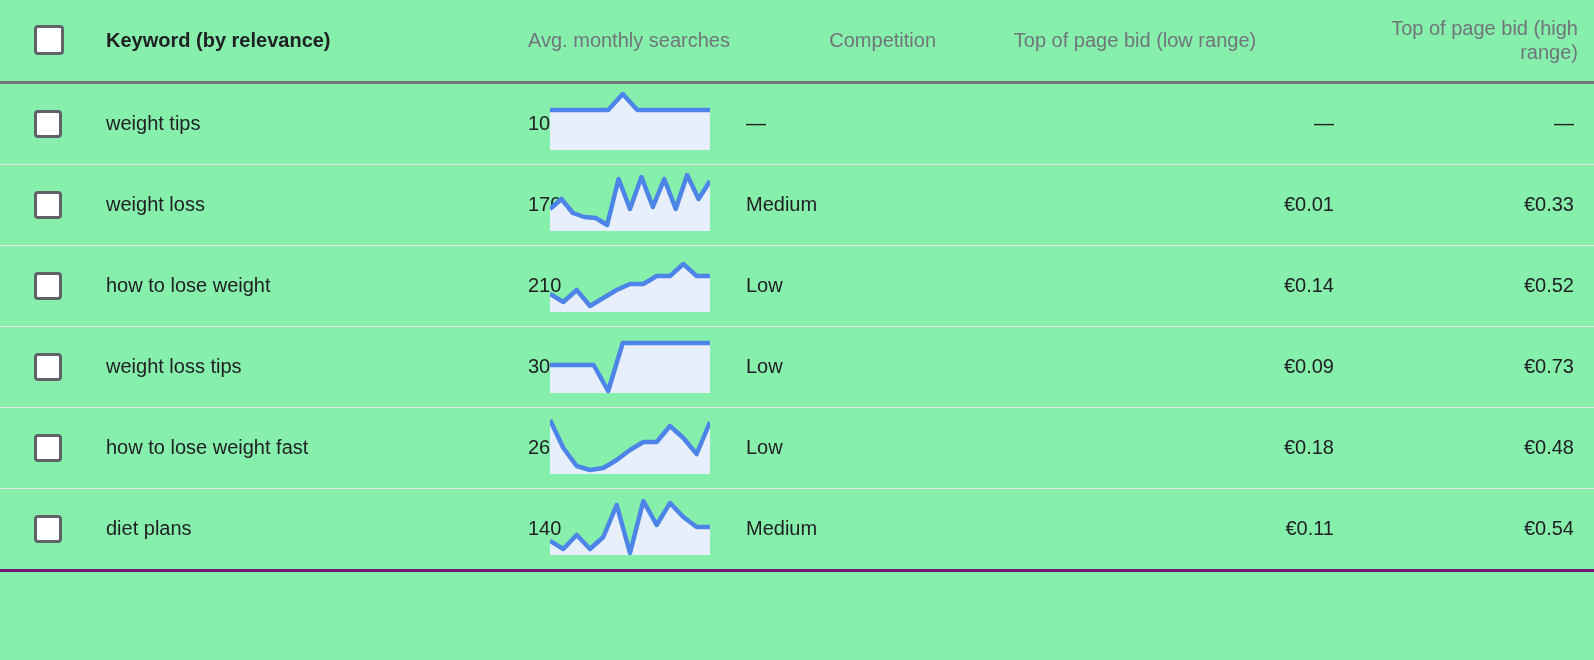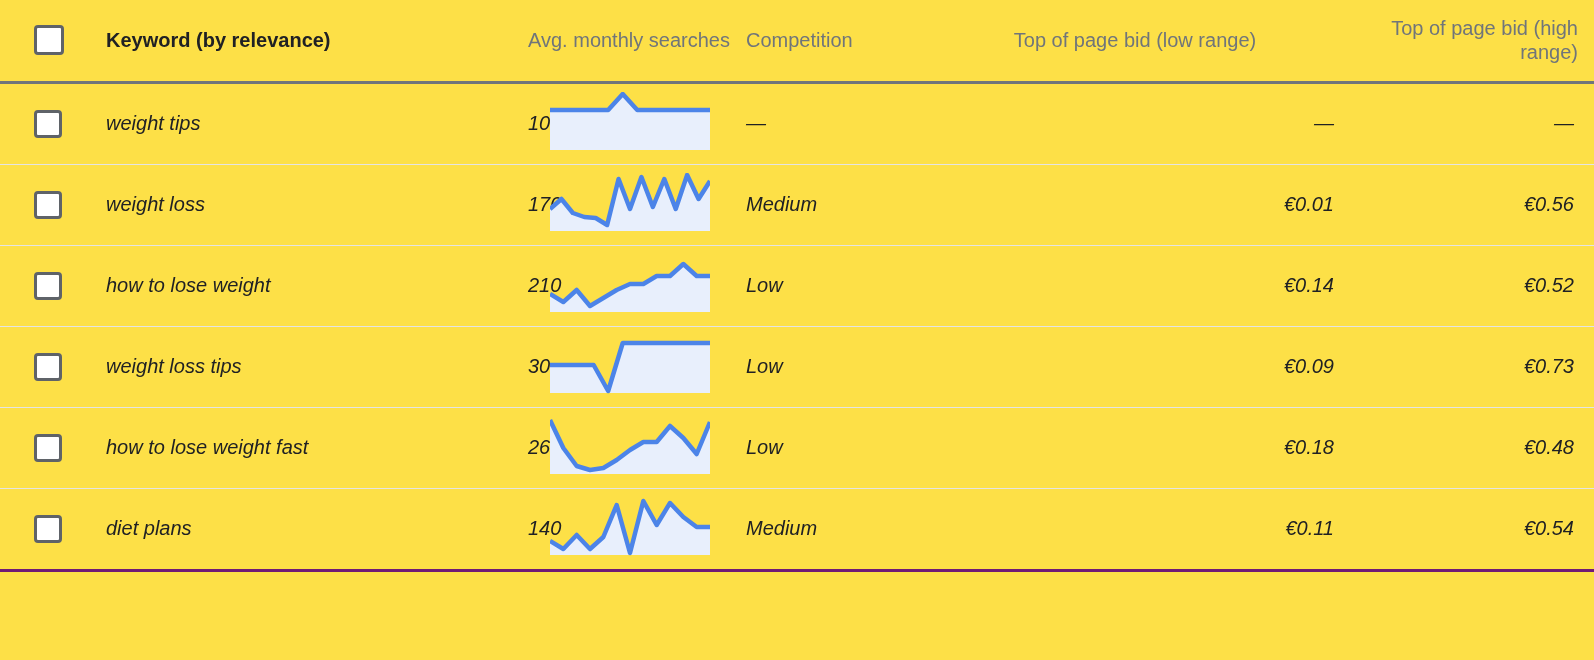--- a/index.html
+++ b/index.html
@@ -6,21 +6,21 @@
   html, body {
     margin: 0;
     padding: 0;
     background: #ffffff;
     font-family: "Liberation Sans", sans-serif;
   }
   #app {
     width: 1594px;
     height: 660px;
     position: relative;
-    background: #fde047;
+    background: #86efac;
     overflow: hidden;
   }
 
   
   table.kw-table {
     width: 1594px;
     border-collapse: collapse;
     table-layout: fixed;
   }
 
@@ -49,35 +49,35 @@
     font-weight: bold;
     padding-left: 2px;
   }
   th.th-avg {
     text-align: center;
     white-space: nowrap;
     padding-right: 0px;
   }
   th.th-spark { }
   th.th-comp {
-    text-align: left;
+    text-align: right;
     padding-left: 10px;
   }
   th.th-bidlow {
     text-align: center;
     padding-right: 22px;
   }
   th.th-bidhigh {
     text-align: right;
     padding-right: 16px;
     line-height: 1.22;
   }
 
   
-  tbody tr { height: 80.5px; font-style: italic; }
+  tbody tr { height: 80.5px; }
   tbody td {
     padding: 0;
     vertical-align: middle;
     font-size: 20px;
     color: #202124;
     border-bottom: 1px solid #e4e4e4;
   }
   tbody tr:last-child td { border-bottom: 3px solid #701a75; }
 
   td.td-check { text-align: left; }
@@ -196,21 +196,21 @@
           <td class="td-spark">
             <div class="spark-wrap">
               <svg viewBox="0 0 160 64" preserveAspectRatio="none">
                 <path class="spark-fill" d="M0.00 36.00 L11.43 26.00 L22.86 40.00 L34.29 44.00 L45.71 45.00 L57.14 52.00 L68.57 6.00 L80.00 36.00 L91.43 4.00 L102.86 34.00 L114.29 6.00 L125.71 36.00 L137.14 2.00 L148.57 26.00 L160.00 8.00 L160 58 L0 58 Z"></path>
                 <path class="spark-line" d="M0.00 36.00 L11.43 26.00 L22.86 40.00 L34.29 44.00 L45.71 45.00 L57.14 52.00 L68.57 6.00 L80.00 36.00 L91.43 4.00 L102.86 34.00 L114.29 6.00 L125.71 36.00 L137.14 2.00 L148.57 26.00 L160.00 8.00"></path>
               </svg>
             </div>
           </td>
           <td class="td-comp">Medium</td>
           <td class="td-bidlow">€0.01</td>
-          <td class="td-bidhigh">€0.56</td>
+          <td class="td-bidhigh">€0.33</td>
         </tr>
         <tr>
           <td class="td-check">
             <div class="cbox-wrap">
               <div class="cbox small"></div>
             </div>
           </td>
           <td class="td-keyword">how to lose weight</td>
           <td class="td-avg">210</td>
           <td class="td-spark">

